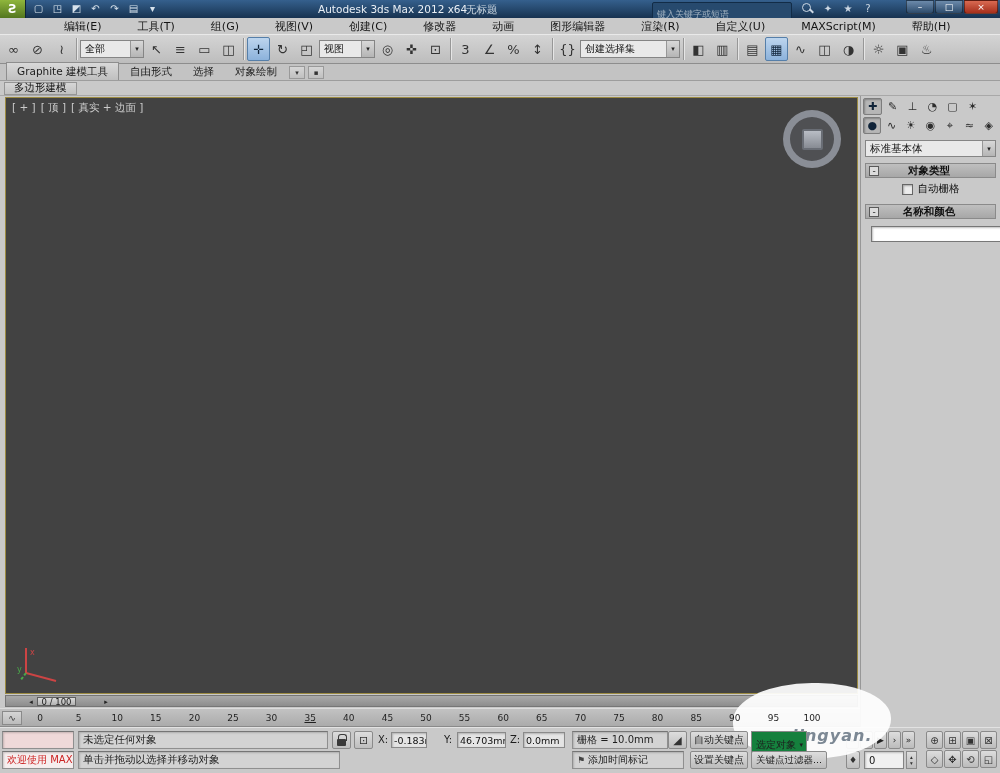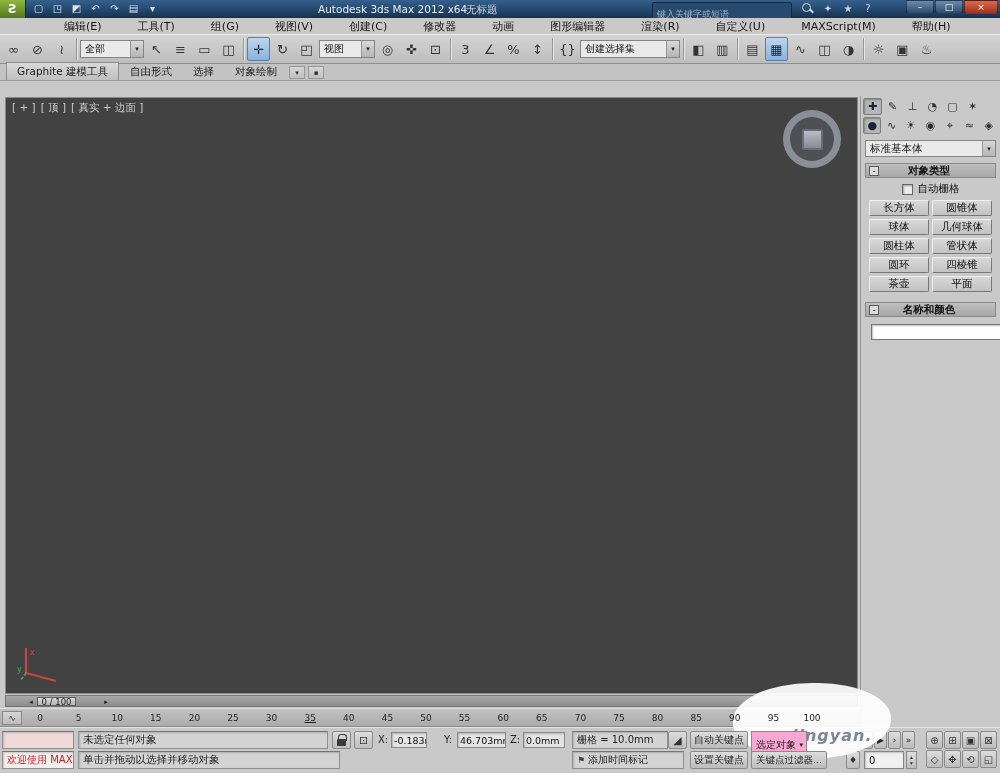--- a/index.html
+++ b/index.html
@@ -161,21 +161,21 @@
   .grid-box    { left:572px; top:3px;  width:96px;  height:18px; font-size:10px; }
   .timetag-box { left:572px; top:23px; width:112px; height:18px; font-size:10px; gap:3px; }
   .flag { color:#444; font-size:9px; }
   .tangent-btn { left:668px; top:3px; }
   .anim-btn { position:absolute; height:18px; border-radius:2px; z-index:8;
     background:linear-gradient(#dddddd,#bcbcbc); border:1px solid #8a8a8a;
     display:flex; align-items:center; justify-content:center; font-size:10px; color:#1d1d1d; white-space:nowrap; }
   .auto-key { left:690px; top:3px;  width:58px; }
   .set-key  { left:690px; top:23px; width:58px; }
   .selected-dd { position:absolute; left:751px; top:3px; width:56px; height:28px; z-index:8;
-    background:#f9a8d4; border:1px solid #8a8a8a; display:flex; align-items:center;
+    background:#15803d; border:1px solid #8a8a8a; display:flex; align-items:center;
     justify-content:space-between; padding:0 3px 0 4px; font-size:10px; color:#1d1d1d; }
   .selected-dd .dd-arr { font-size:7px; }
   .key-filters { left:751px; top:23px; width:76px; font-size:9.5px; }
   .playback { position:absolute; left:846px; top:3px; display:flex; gap:1px; z-index:5; }
   .pb-btn { width:13px; height:18px; background:linear-gradient(#dddddd,#bcbcbc);
     border:1px solid #8a8a8a; border-radius:2px; font-size:9px; color:#222;
     display:flex; align-items:center; justify-content:center; }
   .keymode-btn { left:846px; top:23px; width:14px; z-index:5; font-size:9px; }
   .time-field { position:absolute; left:864px; top:23px; width:40px; height:18px; z-index:5;
     background:#f0f0f0; border:1px solid #848484; box-shadow:inset 1px 1px 2px rgba(0,0,0,.2);
@@ -294,20 +294,23 @@
     </div>
 
   <div id="ribbontabs" class="ribbon-tabs" data-name="ribbon-tab-bar">
       <div class="ribbon-tab active" data-name="ribbon-tab-1">Graphite 建模工具</div>
       <div class="ribbon-tab" data-name="ribbon-tab-2">自由形式</div>
       <div class="ribbon-tab" data-name="ribbon-tab-3">选择</div>
       <div class="ribbon-tab" data-name="ribbon-tab-4">对象绘制</div>
       <div class="rb-tool" data-name="ribbon-config-dropdown-icon">▾</div>
       <div class="rb-tool" data-name="ribbon-display-toggle-icon">▪</div>
     </div>
+  <div class="ribbon-sub" data-name="ribbon-collapsed-row">
+    <div class="collapsed-panel" data-name="polygon-modeling-panel-button">多边形建模</div>
+  </div>
 
   <div class="viewport" data-name="top-viewport">
     <div id="vplabel" class="vp-label" data-name="viewport-label">
         <span class="vp-seg" data-name="viewport-label-segment-1">[ + ]</span>
         <span class="vp-seg" data-name="viewport-label-segment-2">[ 顶 ]</span>
         <span class="vp-seg" data-name="viewport-label-segment-3">[ 真实 + 边面 ]</span>
       </div>
     <div class="viewcube" data-name="viewcube">
       <div class="viewcube-face" data-name="viewcube-top-face"></div>
     </div>
@@ -373,32 +376,20 @@
     </div>
     <div class="rollout" data-name="object-type-rollout">
       <div class="rollout-header" data-name="object-type-rollout-header">
         <span class="rollout-collapse" data-name="rollout-collapse-icon">-</span>
         <span class="rollout-title" data-name="rollout-title">对象类型</span>
       </div>
       <div class="autogrid-row" data-name="autogrid-row">
         <div class="checkbox" data-name="autogrid-checkbox"></div>
         <span data-name="autogrid-label">自动栅格</span>
       </div>
-      <div id="objgrid" class="obj-grid" data-name="object-type-buttons">
-          <div class="obj-btn" data-name="object-type-button-1">长方体</div>
-          <div class="obj-btn" data-name="object-type-button-2">圆锥体</div>
-          <div class="obj-btn" data-name="object-type-button-3">球体</div>
-          <div class="obj-btn" data-name="object-type-button-4">几何球体</div>
-          <div class="obj-btn" data-name="object-type-button-5">圆柱体</div>
-          <div class="obj-btn" data-name="object-type-button-6">管状体</div>
-          <div class="obj-btn" data-name="object-type-button-7">圆环</div>
-          <div class="obj-btn" data-name="object-type-button-8">四棱锥</div>
-          <div class="obj-btn" data-name="object-type-button-9">茶壶</div>
-          <div class="obj-btn" data-name="object-type-button-10">平面</div>
-        </div>
     </div>
     <div class="rollout" data-name="name-color-rollout">
       <div class="rollout-header" data-name="name-color-rollout-header">
         <span class="rollout-collapse" data-name="rollout-collapse-icon">-</span>
         <span class="rollout-title" data-name="rollout-title">名称和颜色</span>
       </div>
       <div class="namecolor-body" data-name="name-color-body">
         <input class="name-input" data-name="object-name-input" style="">
 
       </div>

